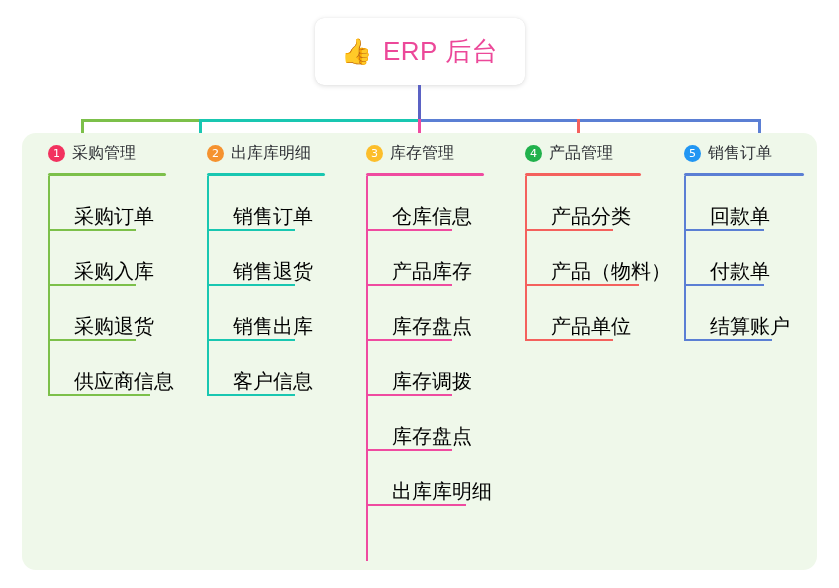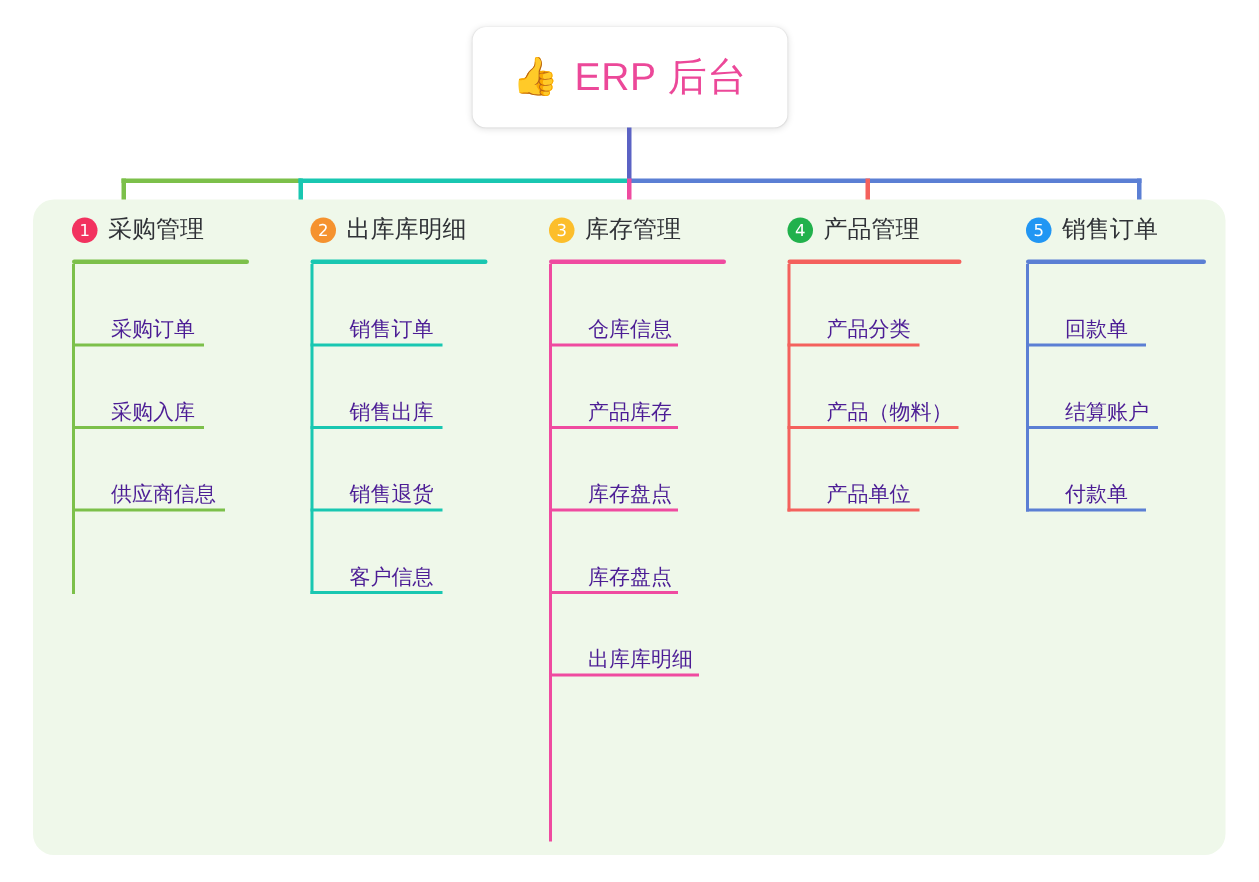--- a/index.html
+++ b/index.html
@@ -127,22 +127,22 @@
   .child {
     position: relative;
     height: 55px;
     box-sizing: border-box;
     display: flex;
     align-items: flex-end;
     padding-left: 26px;
     padding-bottom: 4px;
   }
   .child .label {
-    font-size: 14px;
-    color: #4c1d95;
+    font-size: 20px;
+    color: #000000;
     white-space: nowrap;
     line-height: 1.1;
   }
   .child .underline {
     position: absolute;
     left: 0;
     bottom: 0;
     height: 2px;
     width: 100px;
   }
@@ -185,46 +185,50 @@
         <div class="spine" style="background: rgb(124, 192, 74); height: 220px;"></div>
         <div class="child">
           <span class="label">采购订单</span>
           <div class="underline" style="background: rgb(124, 192, 74); width: 88px;"></div>
         </div>
         <div class="child">
           <span class="label">采购入库</span>
           <div class="underline" style="background: rgb(124, 192, 74); width: 88px;"></div>
         </div>
         <div class="child">
+          <span class="label">采购退货</span>
+          <div class="underline" style="background: rgb(124, 192, 74); width: 88px;"></div>
+        </div>
+        <div class="child">
           <span class="label">供应商信息</span>
           <div class="underline" style="background: rgb(124, 192, 74); width: 102px;"></div>
         </div>
       </div>
     </div>
     <div class="column">
       <div class="branch-head">
         <span class="badge" style="background: rgb(245, 146, 47);">2</span>
         <span class="branch-title">出库库明细</span>
       </div>
       <div class="branch-rule" style="background: rgb(25, 199, 177); width: 118px;"></div>
       <div class="children">
         <div class="spine" style="background: rgb(25, 199, 177); height: 220px;"></div>
         <div class="child">
           <span class="label">销售订单</span>
           <div class="underline" style="background: rgb(25, 199, 177); width: 88px;"></div>
         </div>
         <div class="child">
+          <span class="label">销售退货</span>
+          <div class="underline" style="background: rgb(25, 199, 177); width: 88px;"></div>
+        </div>
+        <div class="child">
           <span class="label">销售出库</span>
           <div class="underline" style="background: rgb(25, 199, 177); width: 88px;"></div>
         </div>
         <div class="child">
-          <span class="label">销售退货</span>
-          <div class="underline" style="background: rgb(25, 199, 177); width: 88px;"></div>
-        </div>
-        <div class="child">
           <span class="label">客户信息</span>
           <div class="underline" style="background: rgb(25, 199, 177); width: 88px;"></div>
         </div>
       </div>
     </div>
     <div class="column">
       <div class="branch-head">
         <span class="badge" style="background: rgb(252, 190, 43);">3</span>
         <span class="branch-title">库存管理</span>
       </div>
@@ -237,20 +241,24 @@
         </div>
         <div class="child">
           <span class="label">产品库存</span>
           <div class="underline" style="background: rgb(239, 75, 160); width: 86px;"></div>
         </div>
         <div class="child">
           <span class="label">库存盘点</span>
           <div class="underline" style="background: rgb(239, 75, 160); width: 86px;"></div>
         </div>
         <div class="child">
+          <span class="label">库存调拨</span>
+          <div class="underline" style="background: rgb(239, 75, 160); width: 86px;"></div>
+        </div>
+        <div class="child">
           <span class="label">库存盘点</span>
           <div class="underline" style="background: rgb(239, 75, 160); width: 86px;"></div>
         </div>
         <div class="child">
           <span class="label">出库库明细</span>
           <div class="underline" style="background: rgb(239, 75, 160); width: 100px;"></div>
         </div>
       </div>
     </div>
     <div class="column">
@@ -281,22 +289,22 @@
         <span class="branch-title">销售订单</span>
       </div>
       <div class="branch-rule" style="background: rgb(91, 127, 212); width: 120px;"></div>
       <div class="children">
         <div class="spine" style="background: rgb(91, 127, 212); height: 165px;"></div>
         <div class="child">
           <span class="label">回款单</span>
           <div class="underline" style="background: rgb(91, 127, 212); width: 80px;"></div>
         </div>
         <div class="child">
+          <span class="label">付款单</span>
+          <div class="underline" style="background: rgb(91, 127, 212); width: 80px;"></div>
+        </div>
+        <div class="child">
           <span class="label">结算账户</span>
           <div class="underline" style="background: rgb(91, 127, 212); width: 88px;"></div>
         </div>
-        <div class="child">
-          <span class="label">付款单</span>
-          <div class="underline" style="background: rgb(91, 127, 212); width: 80px;"></div>
-        </div>
       </div>
     </div>
   </div>
 
 </body></html>

